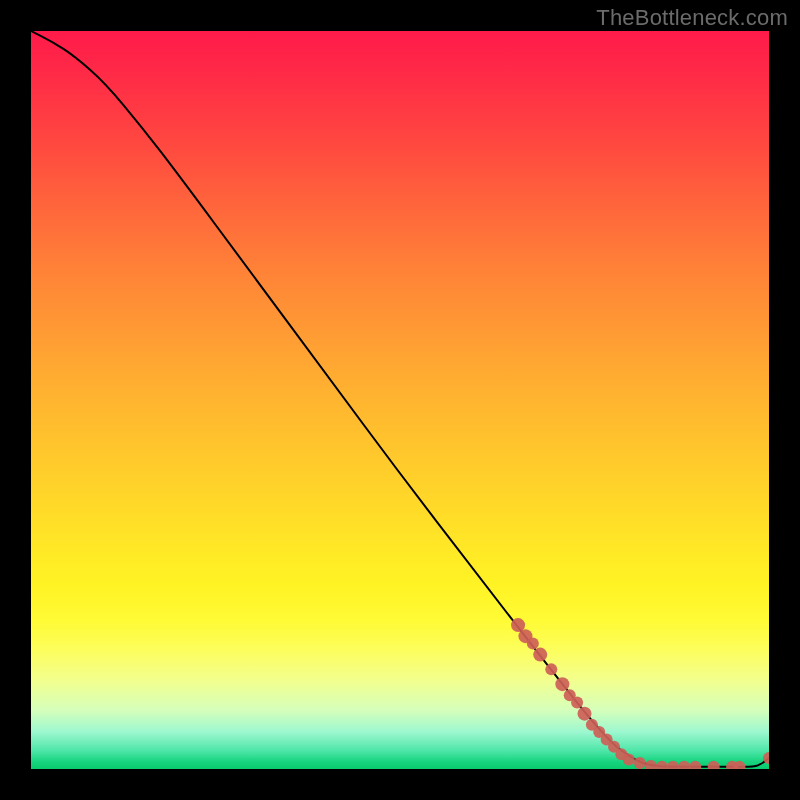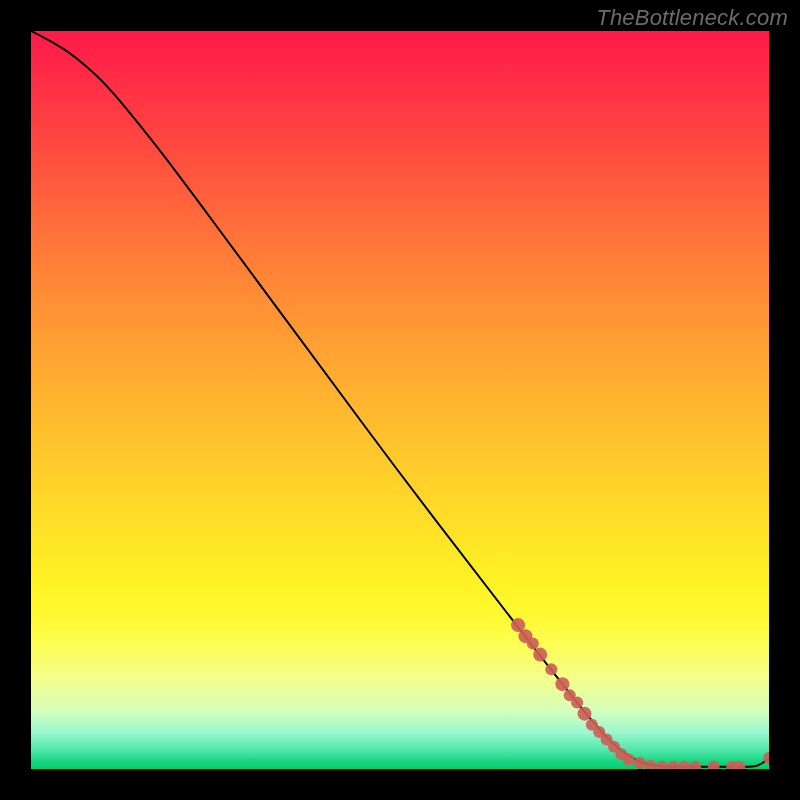--- a/index.html
+++ b/index.html
@@ -9,21 +9,20 @@
     height: 800px;
     background: #000;
     overflow: hidden;
     font-family: Arial, Helvetica, sans-serif;
   }
   .stage {
     position: relative;
     width: 800px;
     height: 800px;
     background: #000;
-    font-style: italic;
   }
   .plot {
     position: absolute;
     left: 31px;
     top: 31px;
     width: 738px;
     height: 738px;
     overflow: hidden;
   }
   .gradient {

